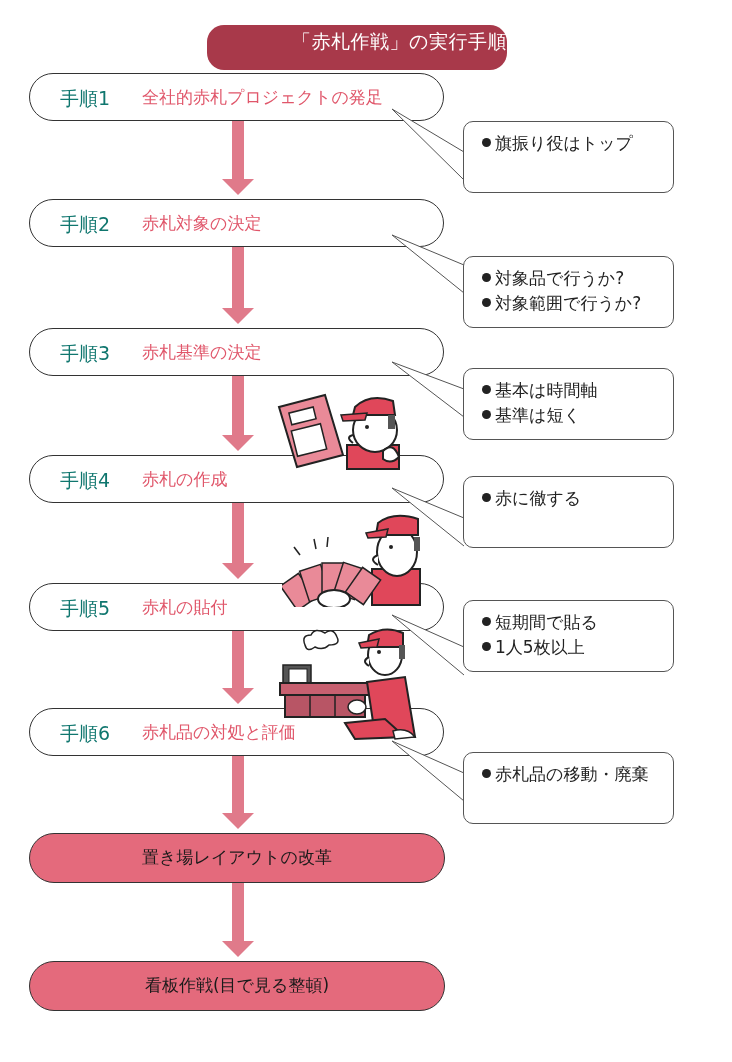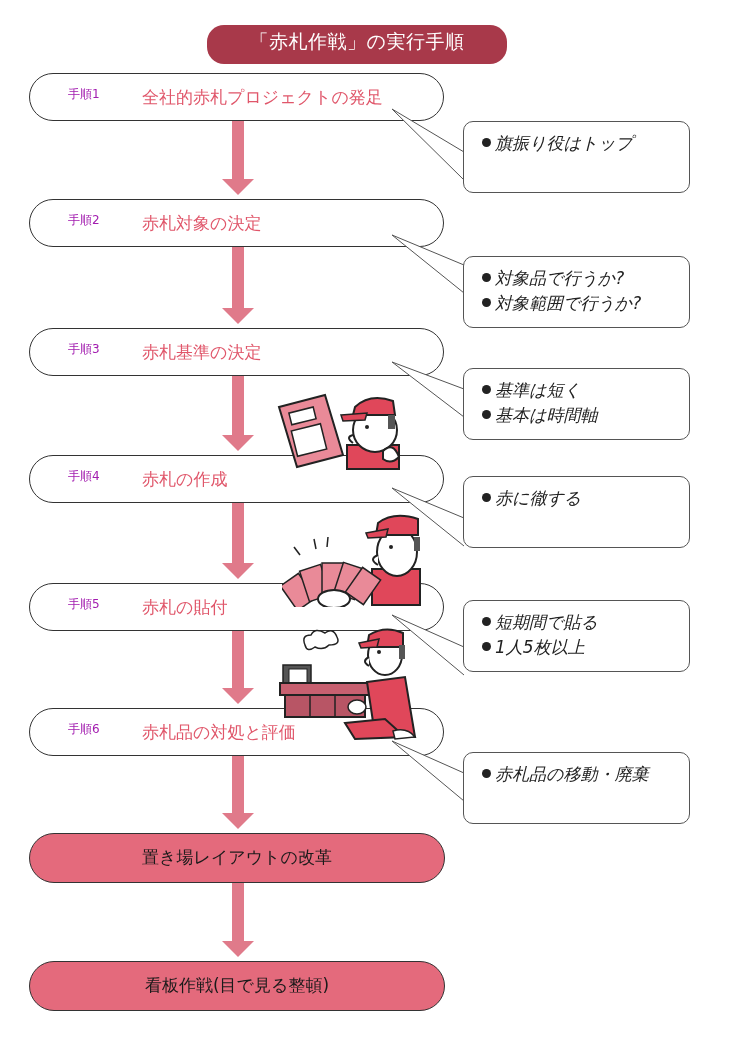--- a/index.html
+++ b/index.html
@@ -1,22 +1,22 @@
 <!DOCTYPE html>
 <html><head>
 <meta charset="utf-8">
 <style>
   html,body{margin:0;padding:0;background:#ffffff;}
   body{width:732px;height:1062px;position:relative;overflow:hidden;font-family:"DejaVu Sans","Liberation Sans",sans-serif;}
-  .title-pill{position:absolute;left:207px;top:25px;width:300px;height:39px;border-radius:17px;background:#a8394a;color:#fff;font-size:19px;line-height:33px;text-align:center;letter-spacing:0.5px;}
+  .title-pill{position:absolute;left:207px;top:25px;width:300px;height:45px;border-radius:17px;background:#a8394a;color:#fff;font-size:19px;line-height:33px;text-align:right;letter-spacing:0.5px;}
   .step{position:absolute;left:29px;width:415px;height:48px;border:1.6px solid #333;border-radius:26px;background:#fff;box-sizing:border-box;}
-  .step .num{position:absolute;left:38px;top:12px;font-size:12px;color:#a21caf;}
+  .step .num{position:absolute;left:30px;top:12px;font-size:19px;color:#0f766e;}
   .step .name{position:absolute;left:112px;top:12px;font-size:17px;color:#e0566a;white-space:nowrap;}
   .final{position:absolute;left:29px;width:416px;height:50px;border:1.6px solid #333;border-radius:26px;background:#e46a7c;box-sizing:border-box;text-align:center;font-size:17px;line-height:47px;color:#1a1a1a;}
-  .callout{position:absolute;left:463px;width:227px;height:72px;border:1.2px solid #555;border-radius:10px;background:#fff;box-sizing:border-box;padding:9px 0 0 18px;font-style:italic;}
+  .callout{position:absolute;left:463px;width:211px;height:72px;border:1.2px solid #555;border-radius:10px;background:#fff;box-sizing:border-box;padding:9px 0 0 18px;}
   .callout .line{font-size:17px;line-height:25px;color:#222;white-space:nowrap;}
   .callout .dot{display:inline-block;width:9px;height:9px;border-radius:50%;background:#222;margin-right:4px;vertical-align:2px;}
   svg.overlay{position:absolute;left:0;top:0;pointer-events:none;}
   .illus{position:absolute;}
 </style>
 </head>
 <body>
 
 <div class="title-pill">「赤札作戦」の実行手順</div>
 
@@ -74,22 +74,22 @@
 </div>
 
 <div class="callout" style="top: 121px; z-index: 3;">
   <div class="line"><span class="dot"></span><span>旗振り役はトップ</span></div>
 </div>
 <div class="callout" style="top: 256px; z-index: 3;">
   <div class="line"><span class="dot"></span><span>対象品で行うか?</span></div>
   <div class="line"><span class="dot"></span><span>対象範囲で行うか?</span></div>
 </div>
 <div class="callout" style="top: 368px; z-index: 3;">
+  <div class="line"><span class="dot"></span><span>基本は時間軸</span></div>
   <div class="line"><span class="dot"></span><span>基準は短く</span></div>
-  <div class="line"><span class="dot"></span><span>基本は時間軸</span></div>
 </div>
 <div class="callout" style="top: 476px; z-index: 3;">
   <div class="line"><span class="dot"></span><span>赤に徹する</span></div>
 </div>
 <div class="callout" style="top: 600px; z-index: 3;">
   <div class="line"><span class="dot"></span><span>短期間で貼る</span></div>
   <div class="line"><span class="dot"></span><span>1人5枚以上</span></div>
 </div>
 <div class="callout" style="top: 752px; z-index: 3;">
   <div class="line"><span class="dot"></span><span>赤札品の移動・廃棄</span></div>

